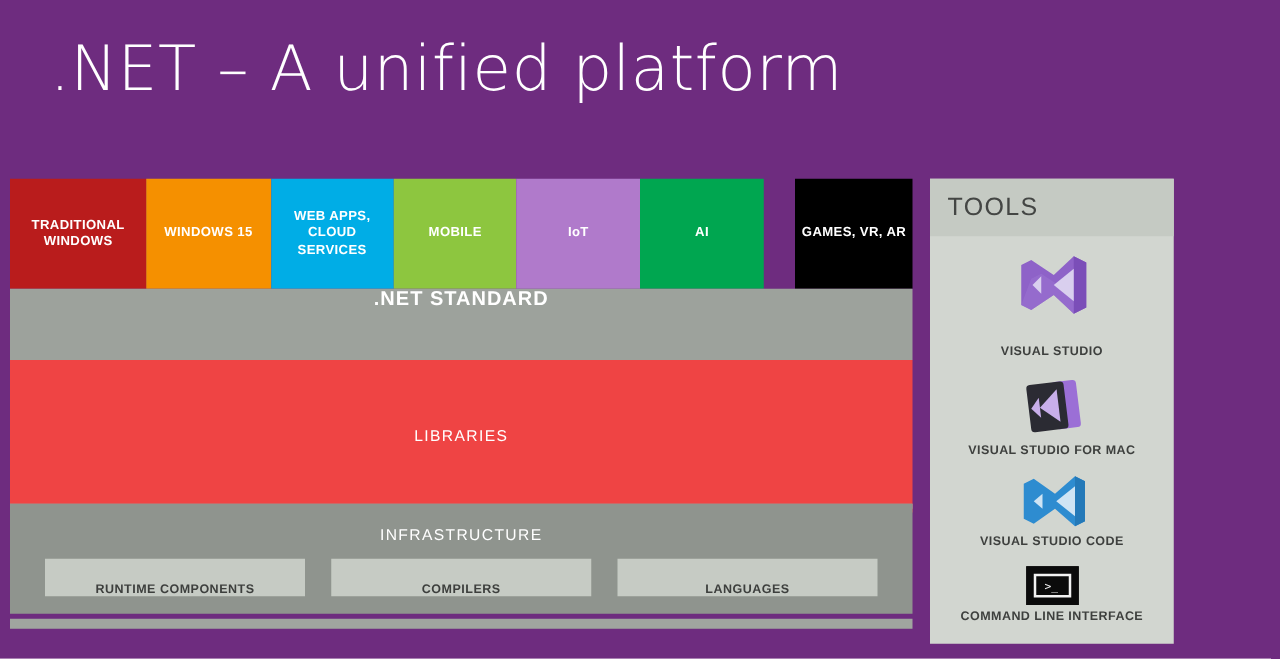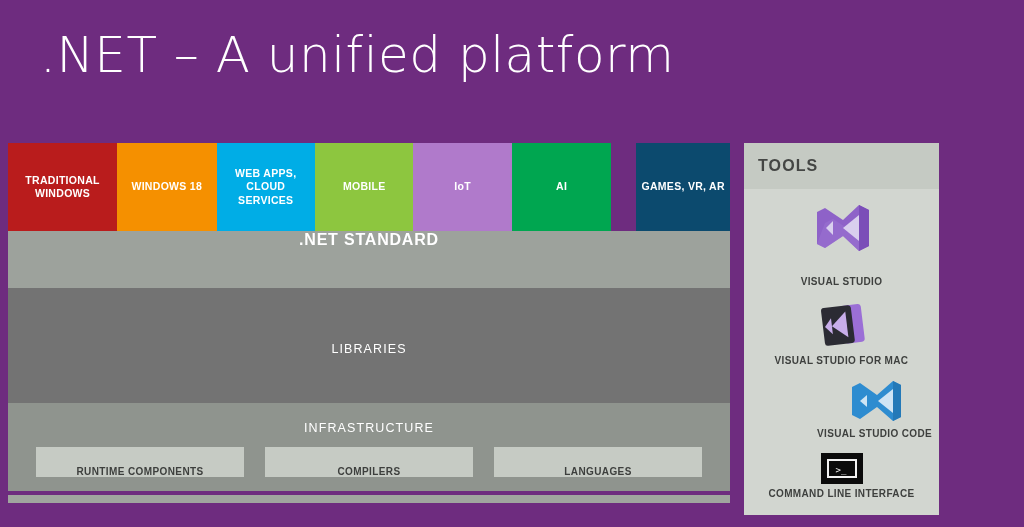--- a/index.html
+++ b/index.html
@@ -85,21 +85,21 @@
     color: #ffffff;
     font-size: 16px;
     font-weight: bold;
     letter-spacing: 0.8px;
   }
   #libraries-band {
     position: absolute;
     left: 0; top: 57px;
     width: 722px;
     height: 122px;
-    background: #737373;
+    background: #ef4444;
     display: flex;
     align-items: center;
     justify-content: center;
   }
   #libraries-label {
     color: #ffffff;
     font-size: 12.5px;
     letter-spacing: 1.1px;
   }
   #band-divider {
@@ -167,22 +167,22 @@
     left: 0; top: 0;
     width: 195px;
     height: 46px;
     background: #C5CAC3;
     display: flex;
     align-items: center;
   }
   #tools-header-label {
     margin-left: 14px;
     color: #444644;
-    font-size: 16px;
-    font-weight: bold;
+    font-size: 20px;
+    font-weight: normal;
     letter-spacing: 1.1px;
   }
   #tools-list {
     position: absolute;
     left: 0; top: 46px;
     width: 195px;
   }
   .tool-item {
     width: 195px;
     display: flex;
@@ -236,35 +236,35 @@
 
   <div id="title">.NET – A unified platform</div>
 
   <div id="main-panel">
 
     <div id="workload-row">
       <div class="workload-tile" style="width:113px;background:#b91c1c;">
         <span>TRADITIONAL WINDOWS</span>
       </div>
       <div class="workload-tile" style="width:103px;background:#F59000;">
-        <span>WINDOWS 18</span>
+        <span>WINDOWS 15</span>
       </div>
       <div class="workload-tile" style="width:102px;background:#00ADE6;">
         <span>WEB APPS, CLOUD SERVICES</span>
       </div>
       <div class="workload-tile" style="width:102px;background:#8DC63F;">
         <span>MOBILE</span>
       </div>
       <div class="workload-tile" style="width:102px;background:#B07ACB;">
         <span>IoT</span>
       </div>
       <div class="workload-tile" style="width:103px;background:#00A650;">
         <span>AI</span>
       </div>
-      <div class="workload-tile" style="width:97px;background:#0c4a6e;margin-left:25px;">
+      <div class="workload-tile" style="width:97px;background:#000000;margin-left:25px;">
         <span>GAMES, VR, AR</span>
       </div>
     </div>
 
     <div id="stack">
 
       <div id="standard-band">
         <span id="standard-label">.NET STANDARD</span>
       </div>
 
@@ -321,21 +321,21 @@
               <rect x="30" y="5" width="20" height="38" rx="3" fill="#9B6FD6"></rect>
               <rect x="10" y="5" width="30" height="38" rx="3" fill="#2B2B33"></rect>
               <path d="M34 11 L34 37 L19 24 Z" fill="#C8AEEA"></path>
               <path d="M19 16 L19 32 L12 24 Z" fill="#C8AEEA"></path>
             </g>
           </svg>
         </div>
         <div class="tool-label">VISUAL STUDIO FOR MAC</div>
       </div>
 
-      <div class="tool-item" style="margin-top:12px;margin-left:33px;">
+      <div class="tool-item" style="margin-top:12px;">
         <div class="tool-icon">
           <svg width="58" height="46" viewBox="0 0 58 46">
             <path d="M47 3 L55 7 L55 39 L47 43 L31 29 L14 41 L6 37 L6 9 L14 5 L31 17 Z" fill="#2E8CD0"></path>
             <path d="M47 3 L55 7 L55 39 L47 43 Z" fill="#2479B8"></path>
             <path d="M47 11 L47 35 L32 23 Z" fill="#CFE4F4"></path>
             <path d="M21 17 L21 29 L14 23 Z" fill="#CFE4F4"></path>
           </svg>
         </div>
         <div class="tool-label">VISUAL STUDIO CODE</div>
       </div>

